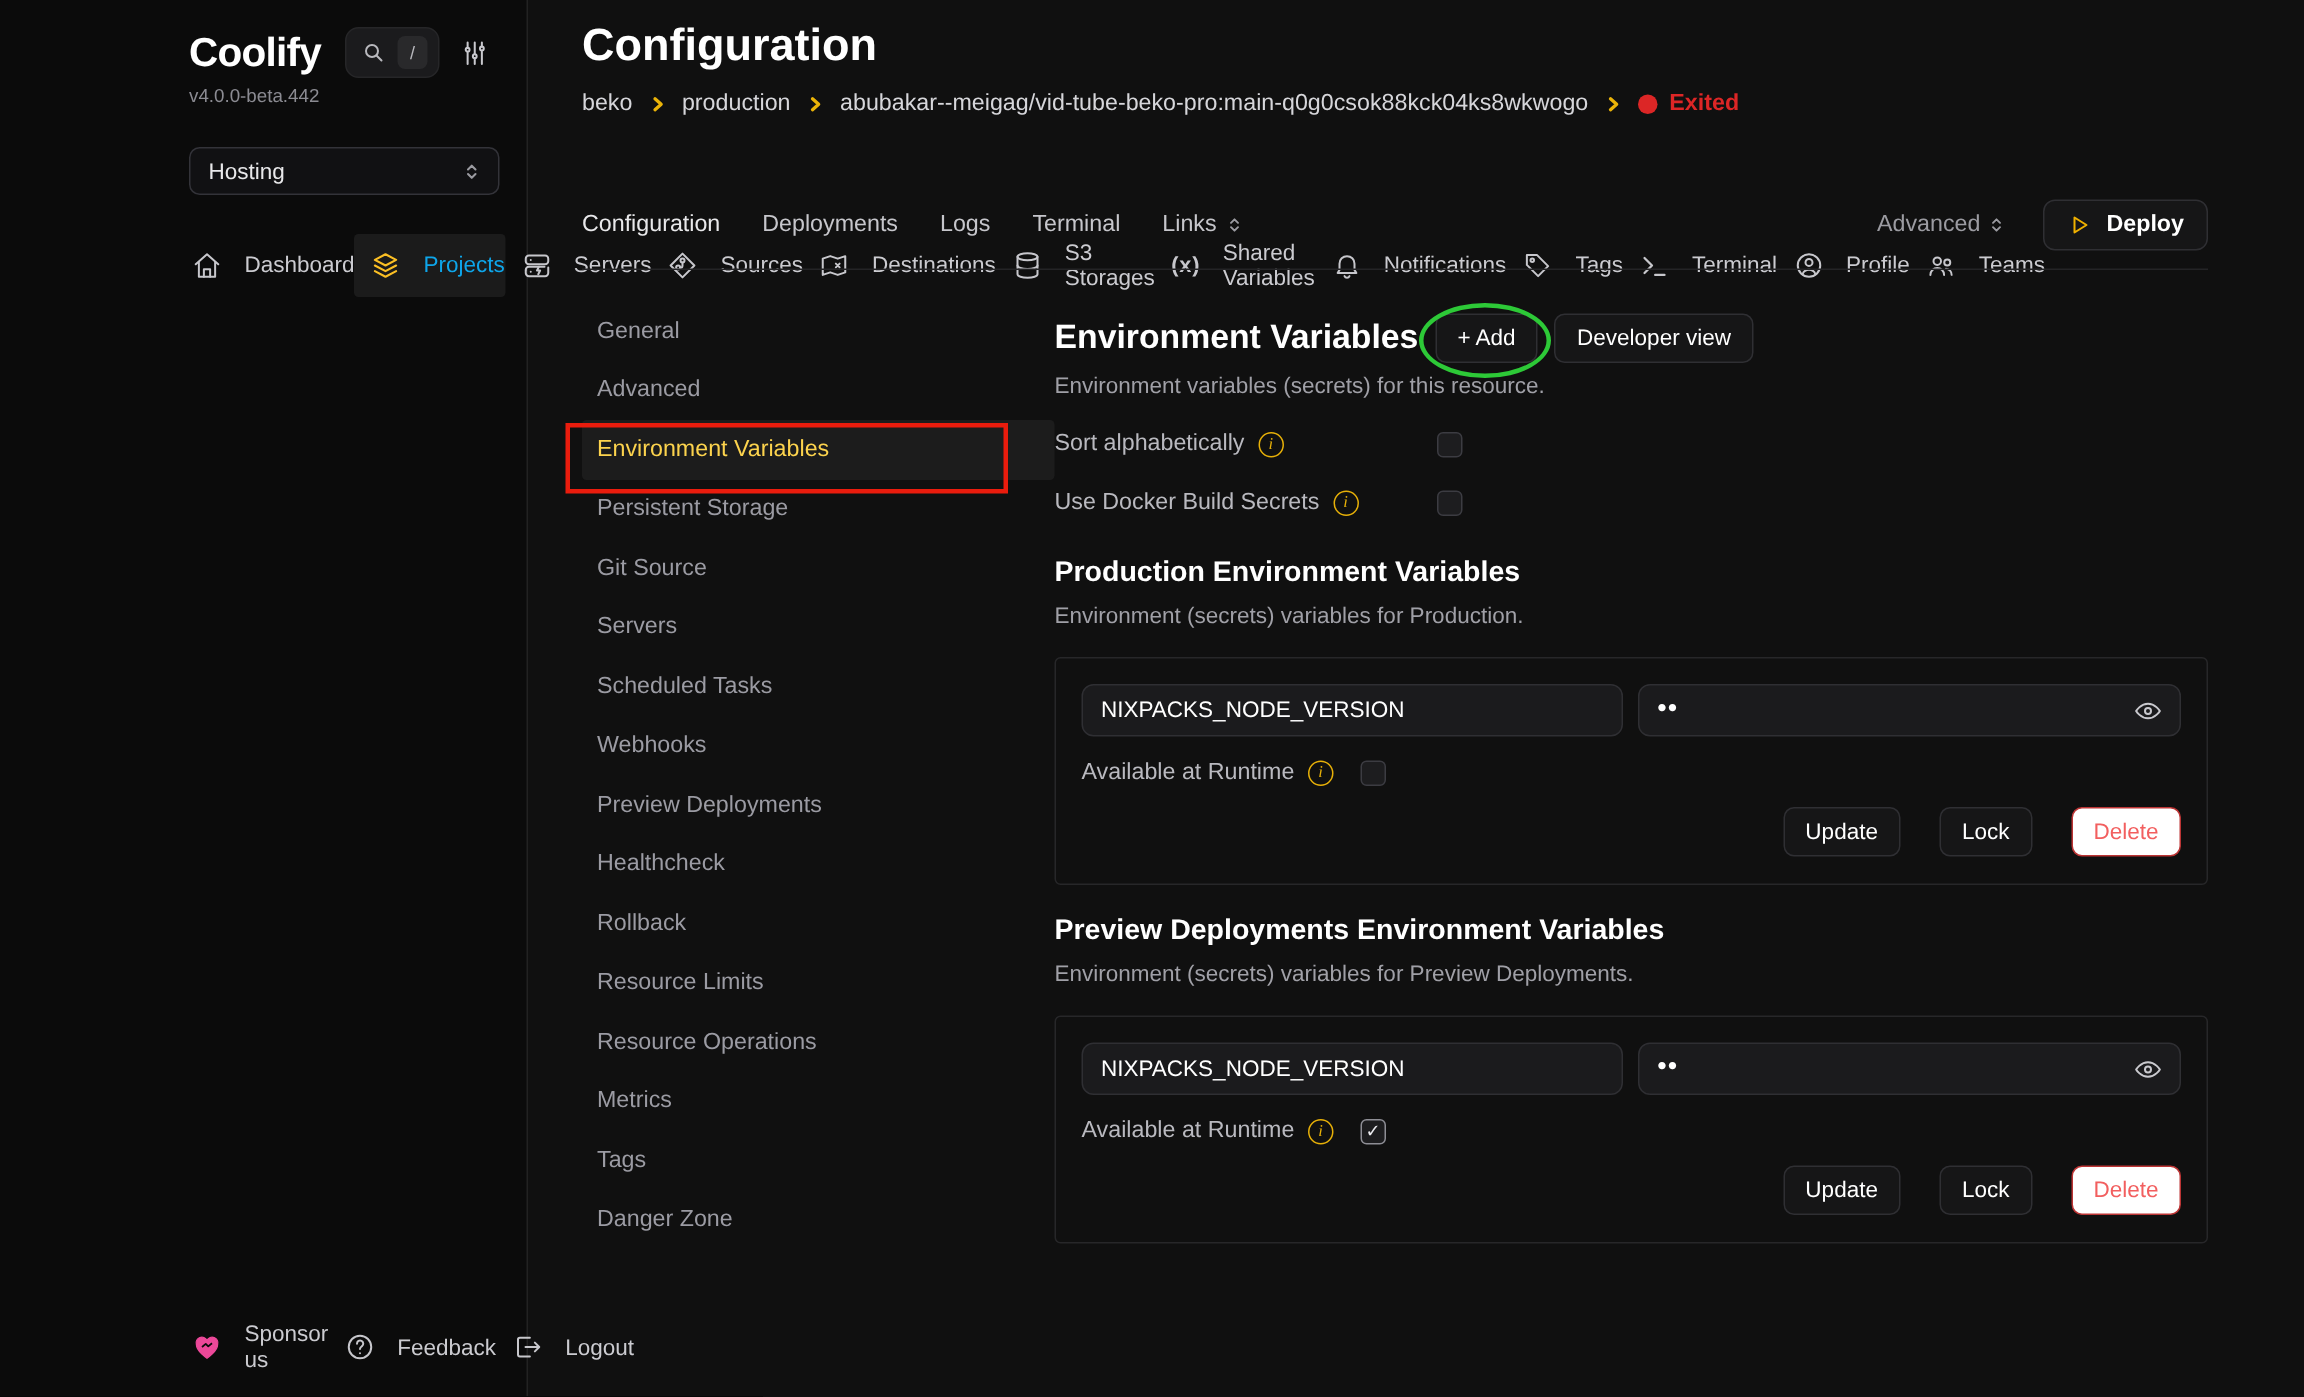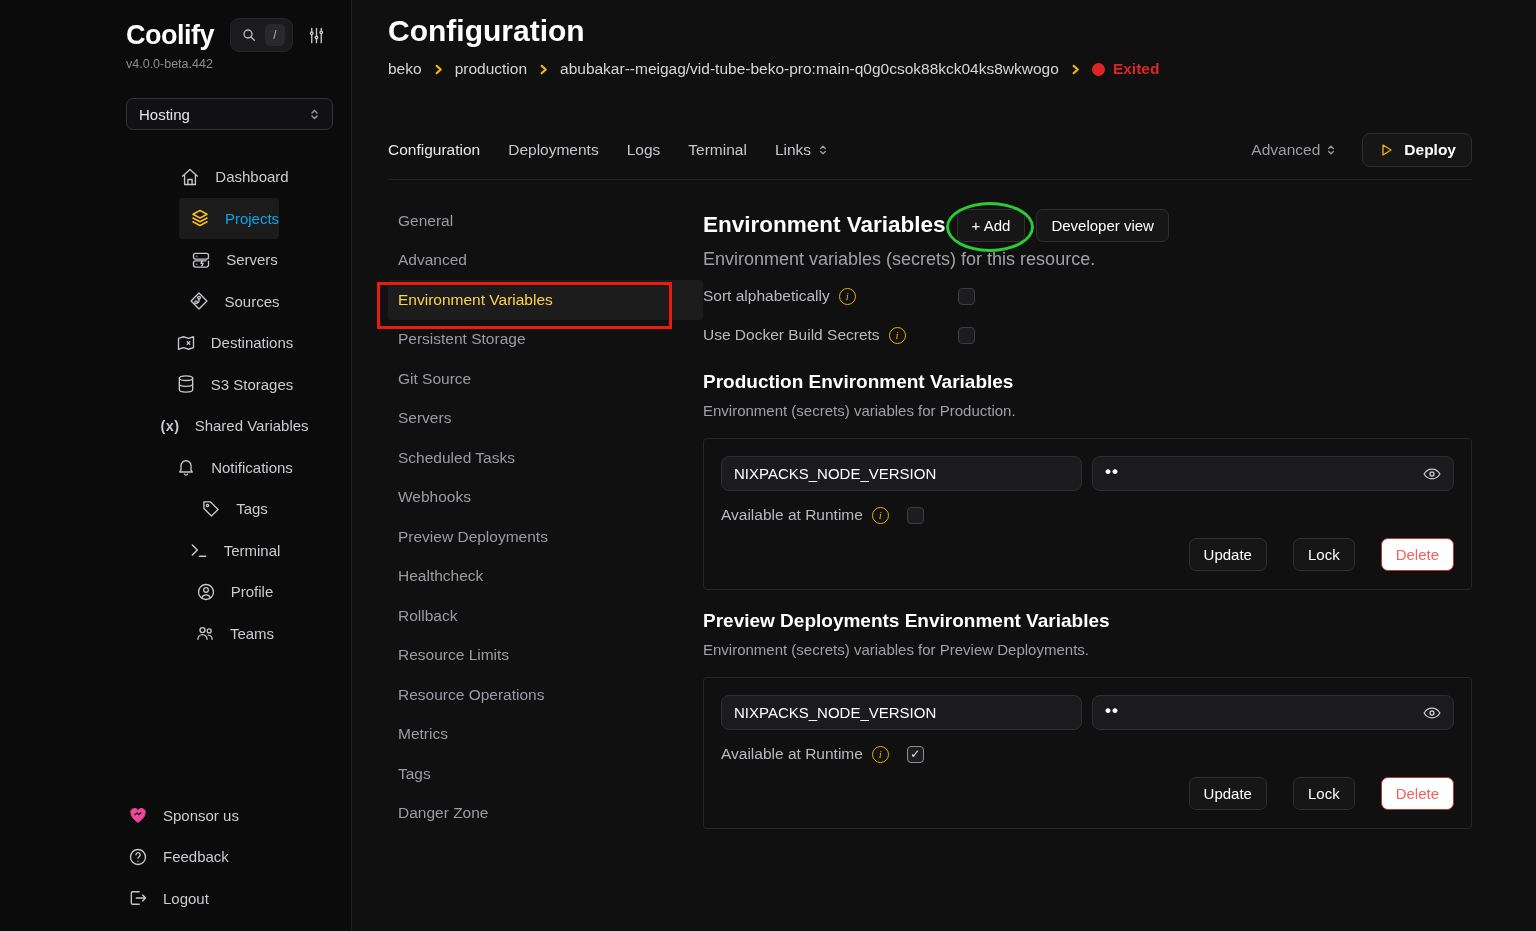--- a/index.html
+++ b/index.html
@@ -11,22 +11,22 @@
   
   .sidebar { width:352px; min-width:352px; height:100%; background:#0b0b0b; border-right:1px solid #222; display:flex; flex-direction:column; padding:16px 0 12px 0; }
   .logo-row { display:flex; align-items:center; padding:0 16px 0 126px; height:38px; }
   .logo { color:#fff; font-size:27px; font-weight:bold; letter-spacing:-0.5px; }
   .search-btn { margin-left:16px; height:34px; padding:0 7px 0 10px; background:#1b1b1d; border:1px solid #262628; border-radius:9px; display:flex; align-items:center; gap:8px; cursor:pointer; }
   .search-btn .slash-key { width:20px; height:22px; background:#29292b; border-radius:5px; color:#b9b9be; font-size:12px; display:flex; align-items:center; justify-content:center; }
   .sliders { margin-left:14px; color:#c9c9ce; display:flex; align-items:center; cursor:pointer; }
   .version { padding-left:126px; margin-top:3px; color:#8b8b92; font-size:12.5px; }
   .team-select { margin:27px 18px 0 126px; height:32px; border:1px solid #333339; border-radius:7px; background:#111113; color:#e8e8ea; font-size:15px; display:flex; align-items:center; padding:0 10px 0 12px; cursor:pointer; }
   .team-select .lbl { flex:1; }
-  .side-nav { margin:26px 10px 0 117px; display:flex; flex-direction:column;align-items:center; }
-  .side-footer { margin:auto 10px 0 117px; display:flex; flex-direction:column; }
+  .side-nav { margin:26px 10px 0 117px; display:flex; flex-direction:row; }
+  .side-footer { margin:auto 10px 0 117px; display:flex; flex-direction:row; }
   .side-item { display:flex; align-items:center; gap:15px; height:41.5px; padding-left:11px; border-radius:3px; color:#cbcbd0; font-size:15px; cursor:pointer; }
   .side-item .icn { display:flex; align-items:center; color:#c7c7cc; }
   .side-item.active { background:#1b1b1b; color:#0ea5e9; }
   .side-item.active .icn { color:#fbbf24; }
   .icn-text { font-size:14.5px; font-weight:bold; letter-spacing:0.5px; }
   .heart-icn { color:#ec4899 !important; }
 
   
   .main { flex:1; padding:13px 64px 0 36px; display:flex; flex-direction:column; position:relative; }
   .page-title { color:#fff; font-size:30px; font-weight:bold; line-height:36px; }
@@ -47,21 +47,21 @@
   .page-body { display:flex; margin-top:21px; flex:1; }
   .subnav { width:315px; min-width:315px; display:flex; flex-direction:column; }
   .subnav-item { height:39.5px; display:flex; align-items:center; padding-left:10px; color:#9b9ba3; font-size:15.5px; border-radius:3px; cursor:pointer; }
   .subnav-item.active { background:#1c1c1c; color:#fcd34d; }
 
   .panel { flex:1; display:flex; flex-direction:column; }
   .env-header { margin-top:7px; display:flex; align-items:center; gap:11px; height:34px; }
   .env-title { color:#fff; font-size:22.5px; font-weight:bold; }
   .btn { height:33px; padding:0 14px; background:#161617; border:1px solid #2f2f33; border-radius:7px; color:#fff; font-size:15px; display:flex; align-items:center; justify-content:center; cursor:pointer; }
   .btn.danger { background:#ffffff; border-color:#bc3434; color:#f25f5f; }
-  .env-sub { margin-top:7px; color:#a0a0a7; font-size:18px; height:21px; }
+  .env-sub { margin-top:7px; color:#a0a0a7; font-size:15px; height:21px; }
   .toggle-row { margin-top:16px; display:flex; align-items:center; height:20px; }
   .toggle-row + .toggle-row { margin-top:19px; }
   .toggle-label-wrap { width:255px; display:flex; align-items:center; gap:9px; color:#b9b9bf; font-size:15.5px; }
   .info-badge { width:17px; height:17px; min-width:17px; border:1.5px solid #e7b008; border-radius:50%; color:#e7b008; font-size:11px; font-style:italic; font-family:"Liberation Serif","DejaVu Serif",serif; display:flex; align-items:center; justify-content:center; }
   .checkbox { width:17px; height:17px; border:1px solid #3c3c42; border-radius:4px; background:#1d1d1f; display:flex; align-items:center; justify-content:center; cursor:pointer; }
   .checkbox.checked { border-color:#8e8e95; }
   .checkbox.checked::after { content:"✓"; color:#ececf0; font-size:12px; font-weight:bold; line-height:1; }
 
   .section-title { color:#fff; font-size:19px; font-weight:bold; height:26px; }
   .sec0 .section-title { margin-top:26px; }

